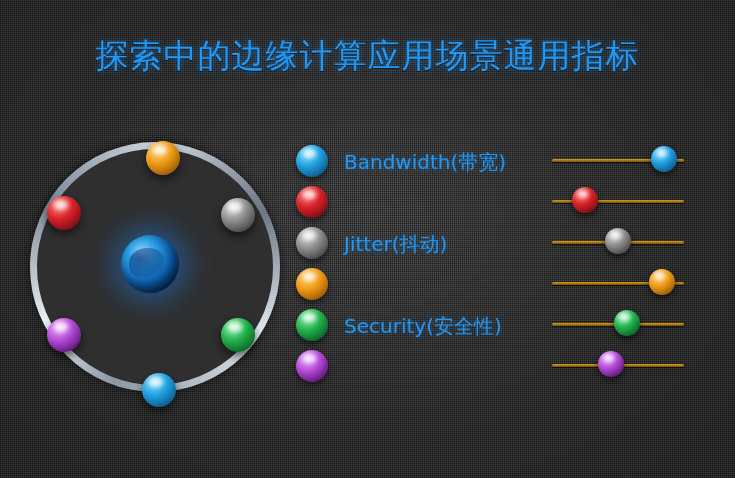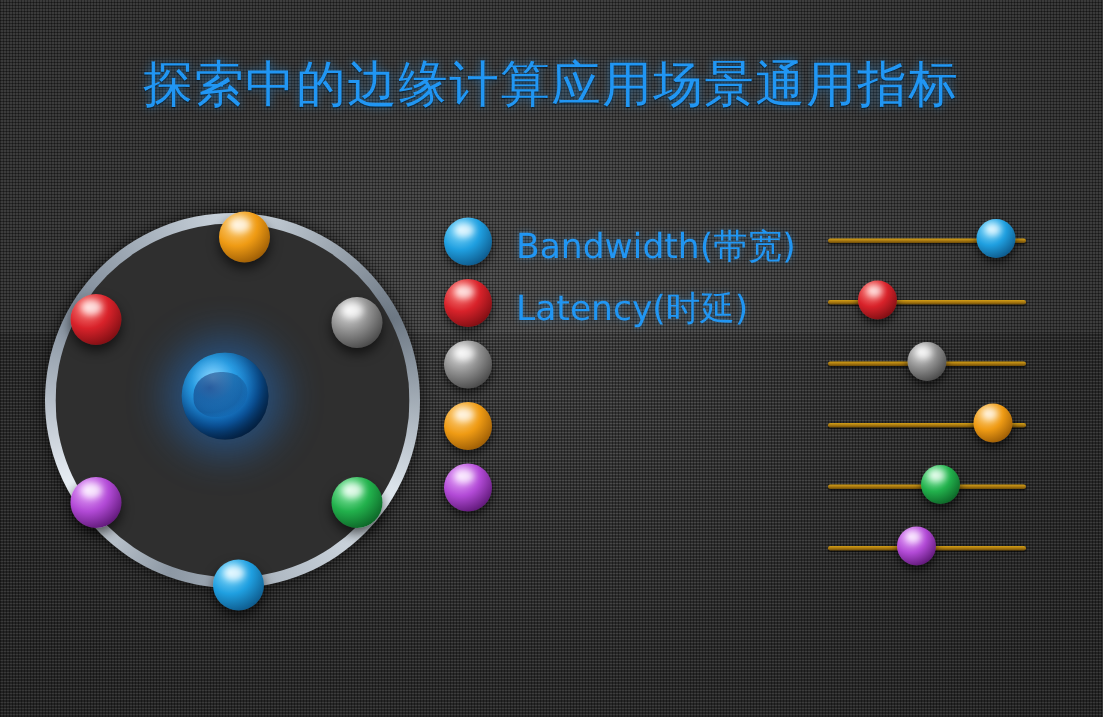--- a/index.html
+++ b/index.html
@@ -150,21 +150,21 @@
     width: 40%;
     height: 30%;
     border-radius: 50%;
     background: rgba(255,255,255,0.75);
     filter: blur(2px);
   }
   .legend-label {
     position: absolute;
     left: 48px;
     top: 7px;
-    font-size: 23px;
+    font-size: 20px;
     color: #2196f3;
     font-family: "DejaVu Sans", sans-serif;
     text-shadow: 0 0 5px rgba(33,150,243,0.4);
     white-space: nowrap;
   }
 
   
   #sliders {
     position: absolute;
     left: 552px;
@@ -227,29 +227,33 @@
       </div>
   </div>
 
   <div id="legend">
       <div class="legend-row">
         <span class="legend-orb" style="background: radial-gradient(circle at 34% 26%, rgb(143, 224, 255) 0%, rgb(31, 159, 224) 42%, rgb(10, 74, 120) 88%, rgb(11, 11, 11) 100%);"></span>
         <span class="legend-label">Bandwidth(带宽)</span>
       </div>
       <div class="legend-row">
         <span class="legend-orb" style="background: radial-gradient(circle at 34% 26%, rgb(255, 138, 133) 0%, rgb(216, 34, 42) 42%, rgb(107, 10, 14) 88%, rgb(11, 11, 11) 100%);"></span>
-        <span class="legend-label">Latency(时延)</span>
       </div>
       <div class="legend-row">
         <span class="legend-orb" style="background: radial-gradient(circle at 34% 26%, rgb(226, 226, 226) 0%, rgb(142, 142, 142) 42%, rgb(58, 58, 58) 88%, rgb(11, 11, 11) 100%);"></span>
+        <span class="legend-label">Jitter(抖动)</span>
       </div>
       <div class="legend-row">
         <span class="legend-orb" style="background: radial-gradient(circle at 34% 26%, rgb(255, 213, 138) 0%, rgb(239, 155, 20) 42%, rgb(138, 79, 2) 88%, rgb(11, 11, 11) 100%);"></span>
       </div>
       <div class="legend-row">
+        <span class="legend-orb" style="background: radial-gradient(circle at 34% 26%, rgb(153, 242, 180) 0%, rgb(34, 177, 76) 42%, rgb(8, 84, 31) 88%, rgb(11, 11, 11) 100%);"></span>
+        <span class="legend-label">Security(安全性)</span>
+      </div>
+      <div class="legend-row">
         <span class="legend-orb" style="background: radial-gradient(circle at 34% 26%, rgb(237, 176, 255) 0%, rgb(178, 74, 214) 42%, rgb(77, 13, 99) 88%, rgb(11, 11, 11) 100%);"></span>
       </div>
     </div>
 
   <div id="sliders">
       <div class="slider-row">
         <div class="slider-track"></div>
         <div class="slider-knob" style="background: radial-gradient(circle at 34% 26%, rgb(143, 224, 255) 0%, rgb(31, 159, 224) 42%, rgb(10, 74, 120) 88%, rgb(11, 11, 11) 100%); left: 99px;"></div>
       </div>
       <div class="slider-row">

